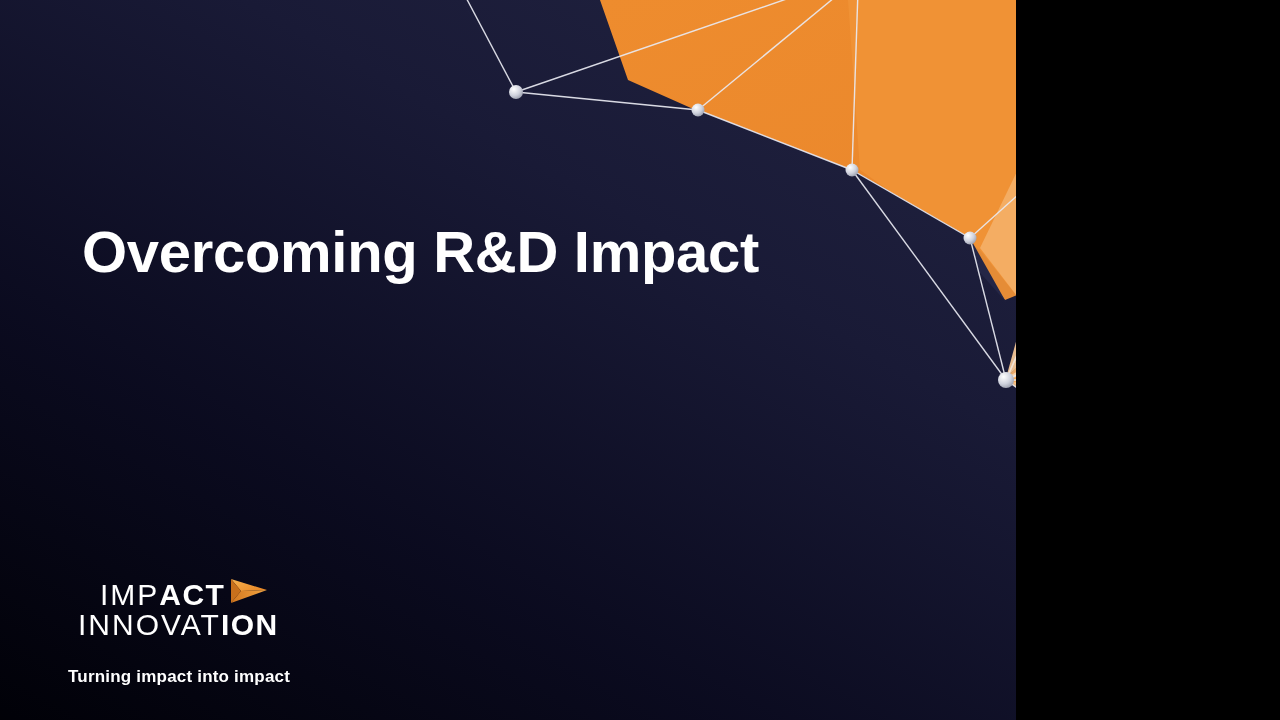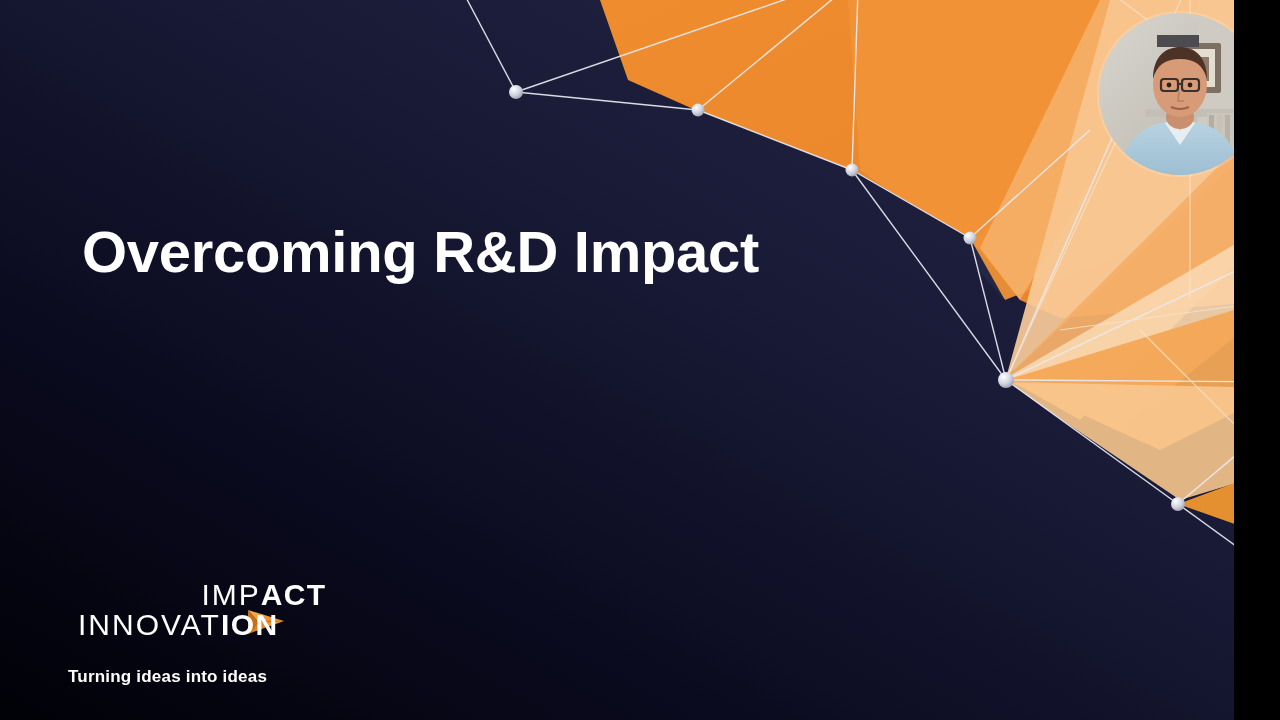--- a/index.html
+++ b/index.html
@@ -2,21 +2,21 @@
 <html><head>
 <meta charset="utf-8">
 <style>
   html, body {
     margin: 0;
     padding: 0;
     background: #000;
   }
   #slide {
     position: relative;
-    width: 1234px;
+    width: 1016px;
     height: 720px;
     overflow: hidden;
     font-family: "Liberation Sans", sans-serif;
     background: #0c4a6e;
   }
   
   .bg-svg {
     position: absolute;
     top: 0; left: 0;
     width: 1280px;
@@ -45,21 +45,20 @@
     left: 68px;
     top: 578px;
     width: 360px;
   }
   .logo-row-1 {
     display: flex;
     align-items: center;
     justify-content: flex-start;
     height: 34px;
     padding-left: 32px;
-    flex-direction: column;
   }
   .logo-row-2 {
     height: 34px;
     padding-left: 10px;
     margin-top: -4px;
   }
   .logo-text {
     color: #ffffff;
     font-size: 30px;
     letter-spacing: 2.0px;
@@ -216,21 +215,21 @@
           <polygon points="2,2 12,14 2,26" fill="#C8701C"></polygon>
           <polygon points="2,26 12,14 38,13" fill="url(#arrBot)"></polygon>
         </svg>
       </span>
     </div>
     <div class="logo-row-2">
       <span class="logo-text"><span class="lt-thin">INNOVAT</span><span class="lt-bold">ION</span></span>
     </div>
   </div>
 
-  <div class="tagline">Turning ideas into ideas</div>
+  <div class="tagline">Turning impact into impact</div>
 
   <div class="webcam">
     <svg width="162" height="162" viewBox="0 0 162 162" xmlns="http://www.w3.org/2000/svg">
       <g clip-path="url(#camClip)">
         <rect x="0" y="0" width="162" height="162" fill="url(#wallGrad)"></rect>
         <rect x="98" y="0" width="64" height="162" fill="#cfcbc2"></rect>
         <rect x="46" y="96" width="116" height="8" fill="#c3bfb6"></rect>
         <rect x="84" y="30" width="38" height="50" rx="2" fill="#7d6f61"></rect>
         <rect x="90" y="36" width="26" height="38" fill="#e3ddd2"></rect>
         <rect x="96" y="44" width="14" height="24" fill="#8d7a68"></rect>

